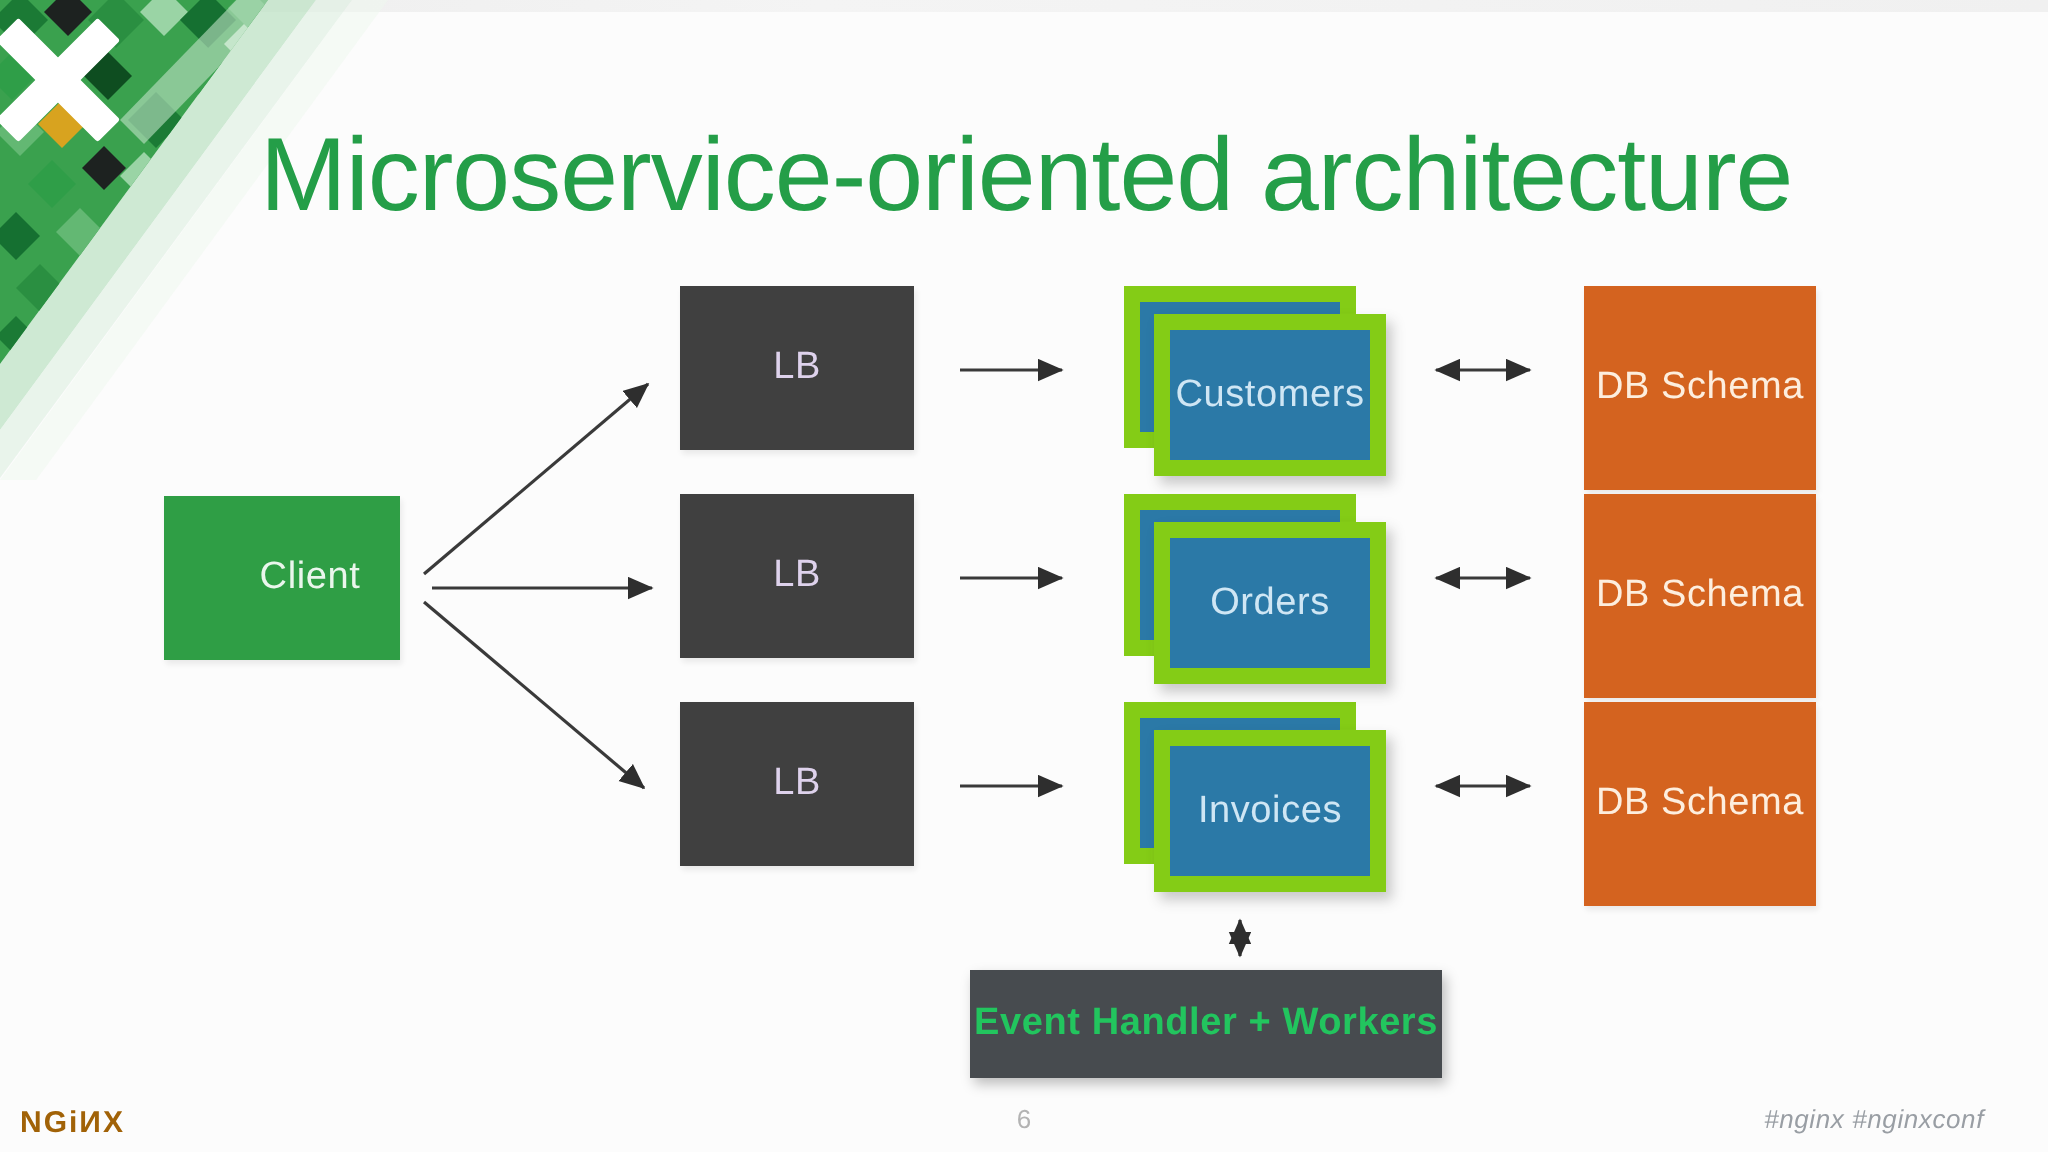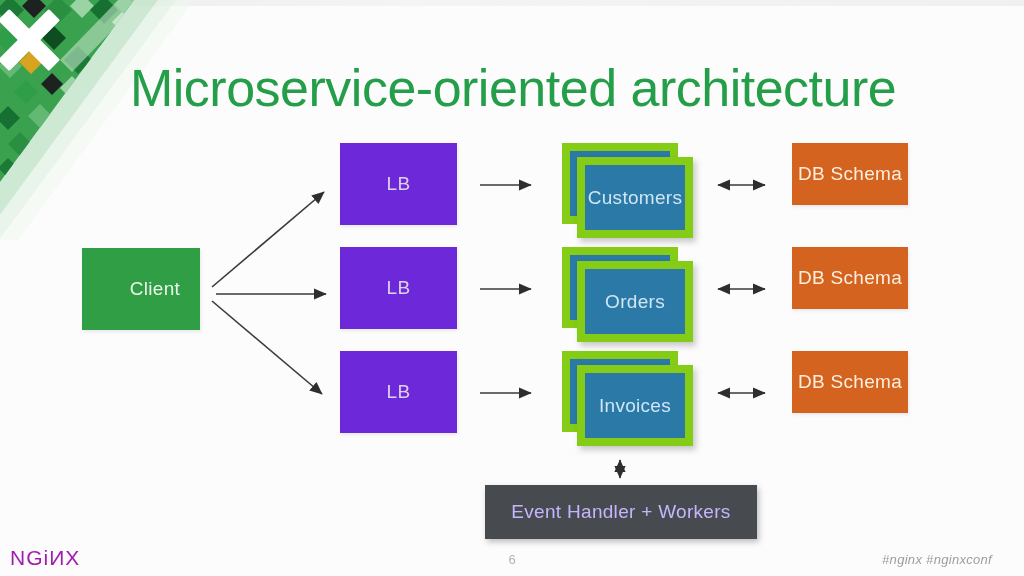--- a/index.html
+++ b/index.html
@@ -19,42 +19,42 @@
     text-align:left;font-size:52px;font-weight:300;
     color:#249e48;letter-spacing:-0.5px;white-space:nowrap;
   }
   .box{
     position:absolute;box-sizing:border-box;
     display:flex;align-items:center;justify-content:center;
     font-size:19px;letter-spacing:.3px;
     box-shadow:1px 2px 3px rgba(0,0,0,.08);
   }
   .client{left:82px;top:248px;width:118px;height:82px;background:#2f9e45;color:#eaf6ec;padding-left:28px;}
-  .lb{left:340px;width:117px;height:82px;background:#6d28d9;color:#ded2ec;}
-  .db{left:792px;width:116px;height:62px;background:#d4631f;color:#fdeede;}
+  .lb{left:340px;width:117px;height:82px;background:#404040;color:#ded2ec;}
+  .db{left:792px;width:116px;height:102px;background:#d4631f;color:#fdeede;}
   .r1{top:143px;} .r2{top:247px;} .r3{top:351px;}
   .stack{position:absolute;left:562px;width:133px;height:97px;}
   .stack .card{
     position:absolute;box-sizing:border-box;width:116px;height:81px;
     background:#2b79a7;border:8px solid #84cc16;
   }
   .stack .back{left:0;top:0;}
   .stack .front{
     left:15px;top:14px;display:flex;align-items:center;justify-content:center;
     color:#cfe6f4;font-size:19px;letter-spacing:.3px;
     box-shadow:3px 4px 6px rgba(50,50,50,.25);
   }
   .event{
-    left:485px;top:485px;width:272px;height:54px;background:#474b4f;color:#c4b5fd;
-    box-shadow:2px 3px 6px rgba(0,0,0,.25);font-size:19px;
+    left:485px;top:485px;width:236px;height:54px;background:#474b4f;color:#22c55e;
+    box-shadow:2px 3px 6px rgba(0,0,0,.25);font-size:19px;font-weight:bold;
   }
   .arrows{position:absolute;top:0;left:0;pointer-events:none;}
   .footer-logo{
     position:absolute;left:10px;bottom:6px;
-    font-size:21px;font-weight:400;color:#a21caf;letter-spacing:1px;
+    font-size:15px;font-weight:700;color:#a16207;letter-spacing:1px;
   }
   .footer-page{
     position:absolute;left:0;right:0;bottom:9px;text-align:center;
     font-size:13px;color:#b3b3b3;
   }
   .footer-tags{
     position:absolute;right:32px;bottom:9px;
     font-size:13px;font-style:italic;color:#999ea4;letter-spacing:.3px;
   }
 </style>

